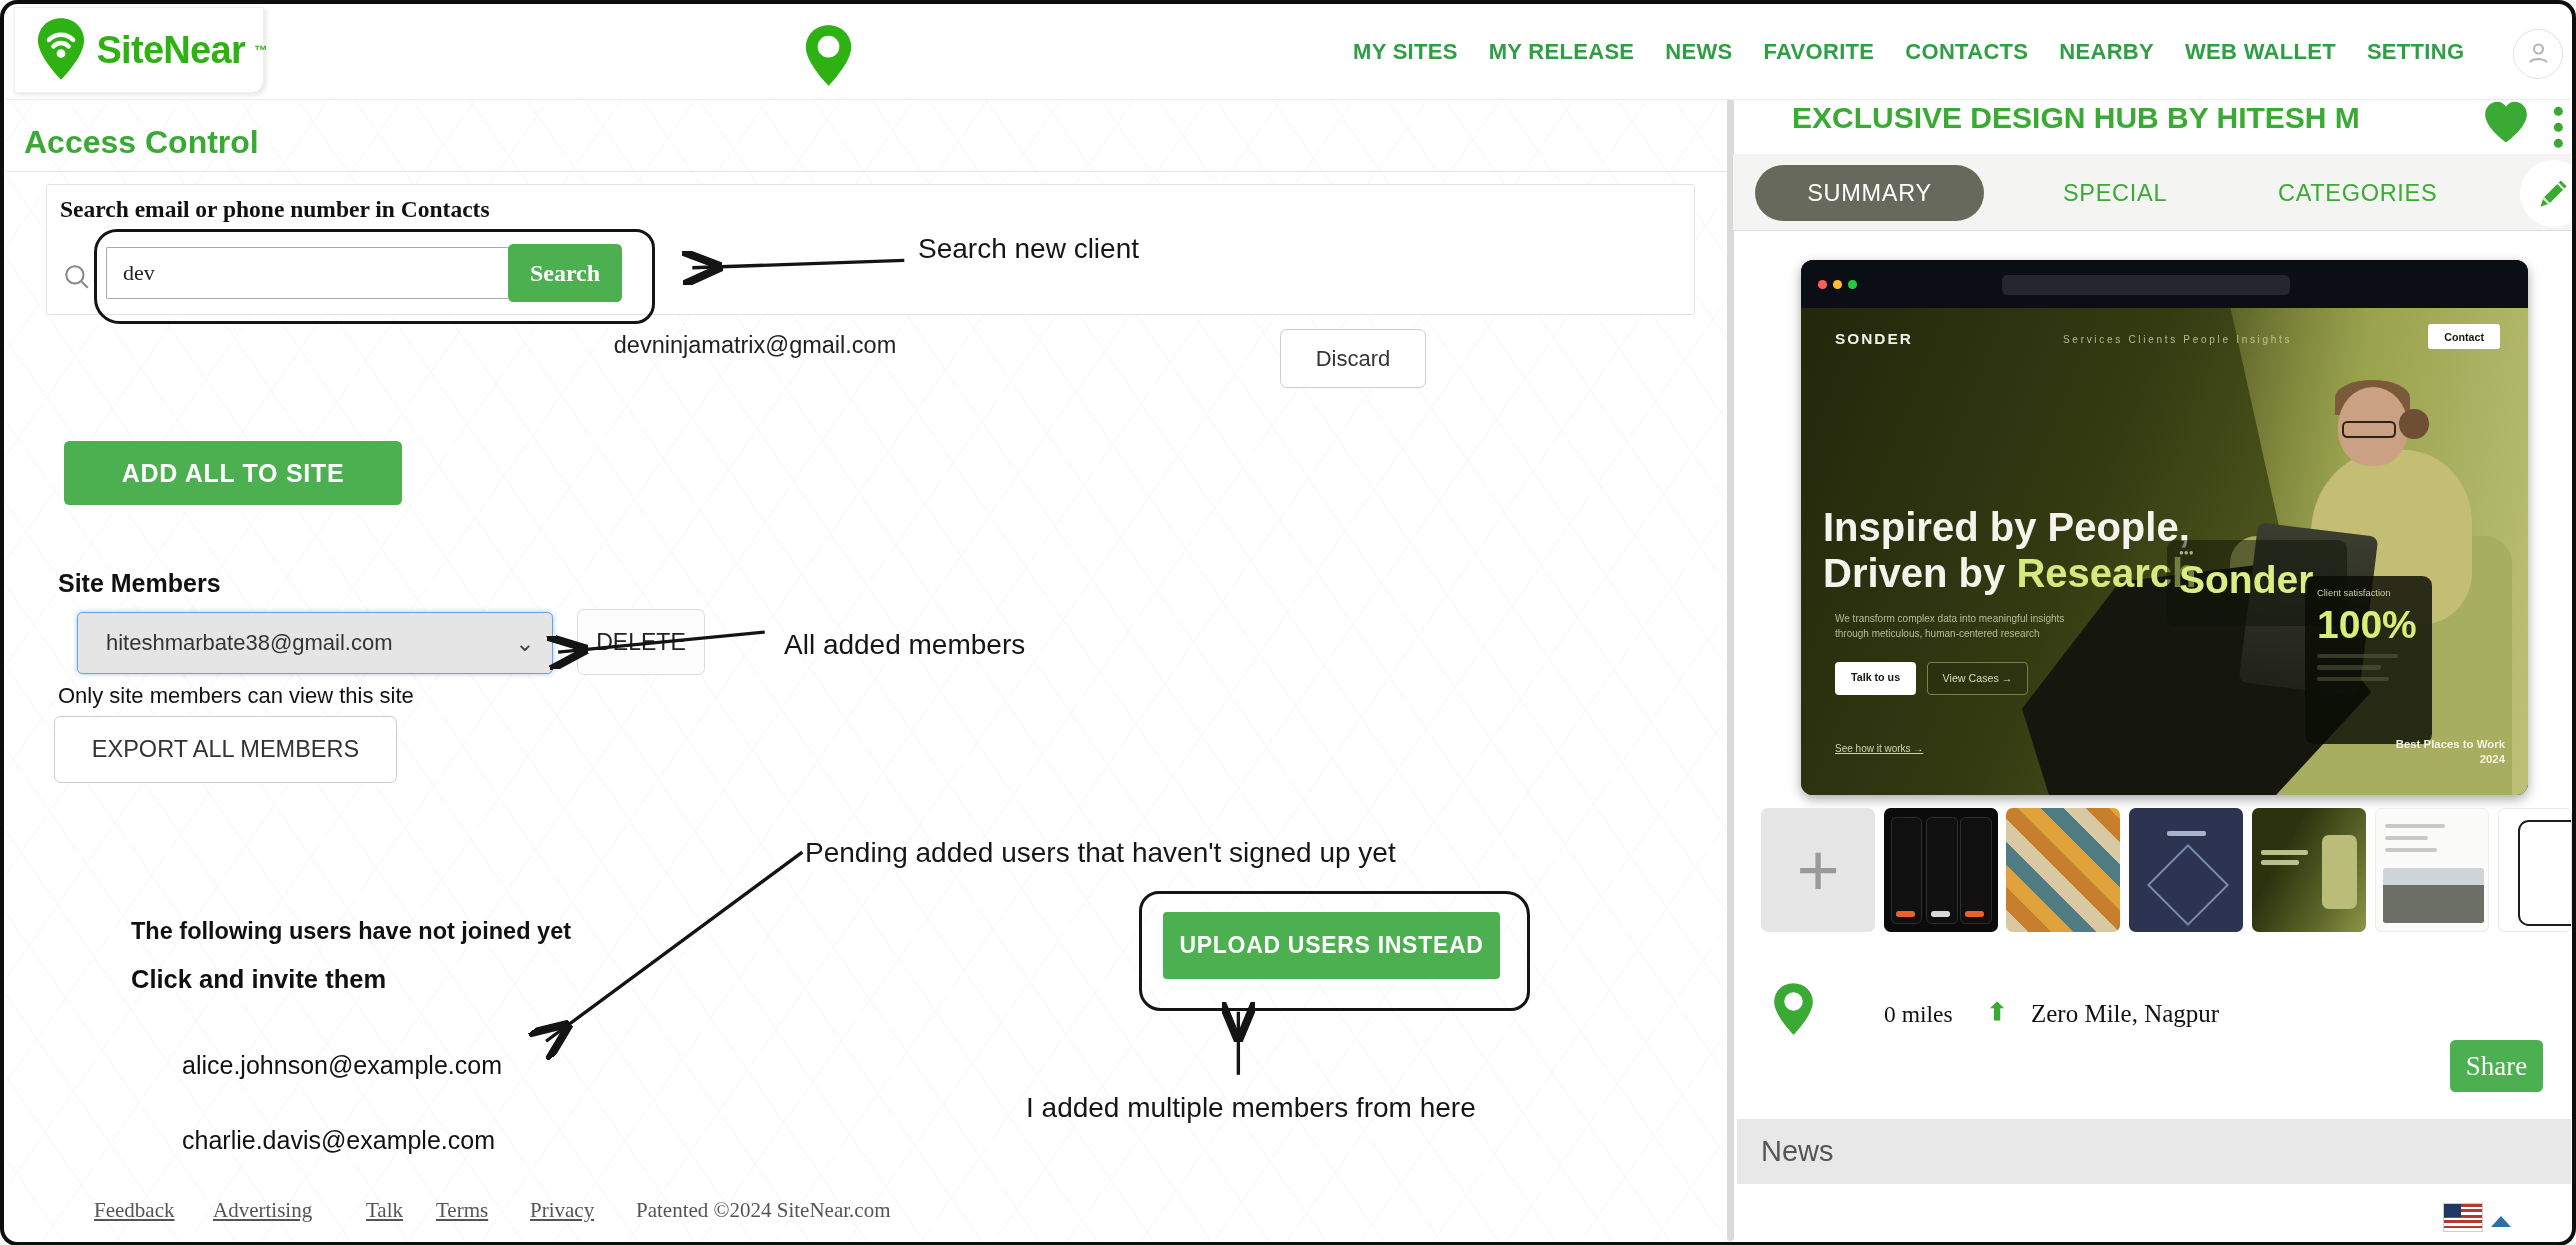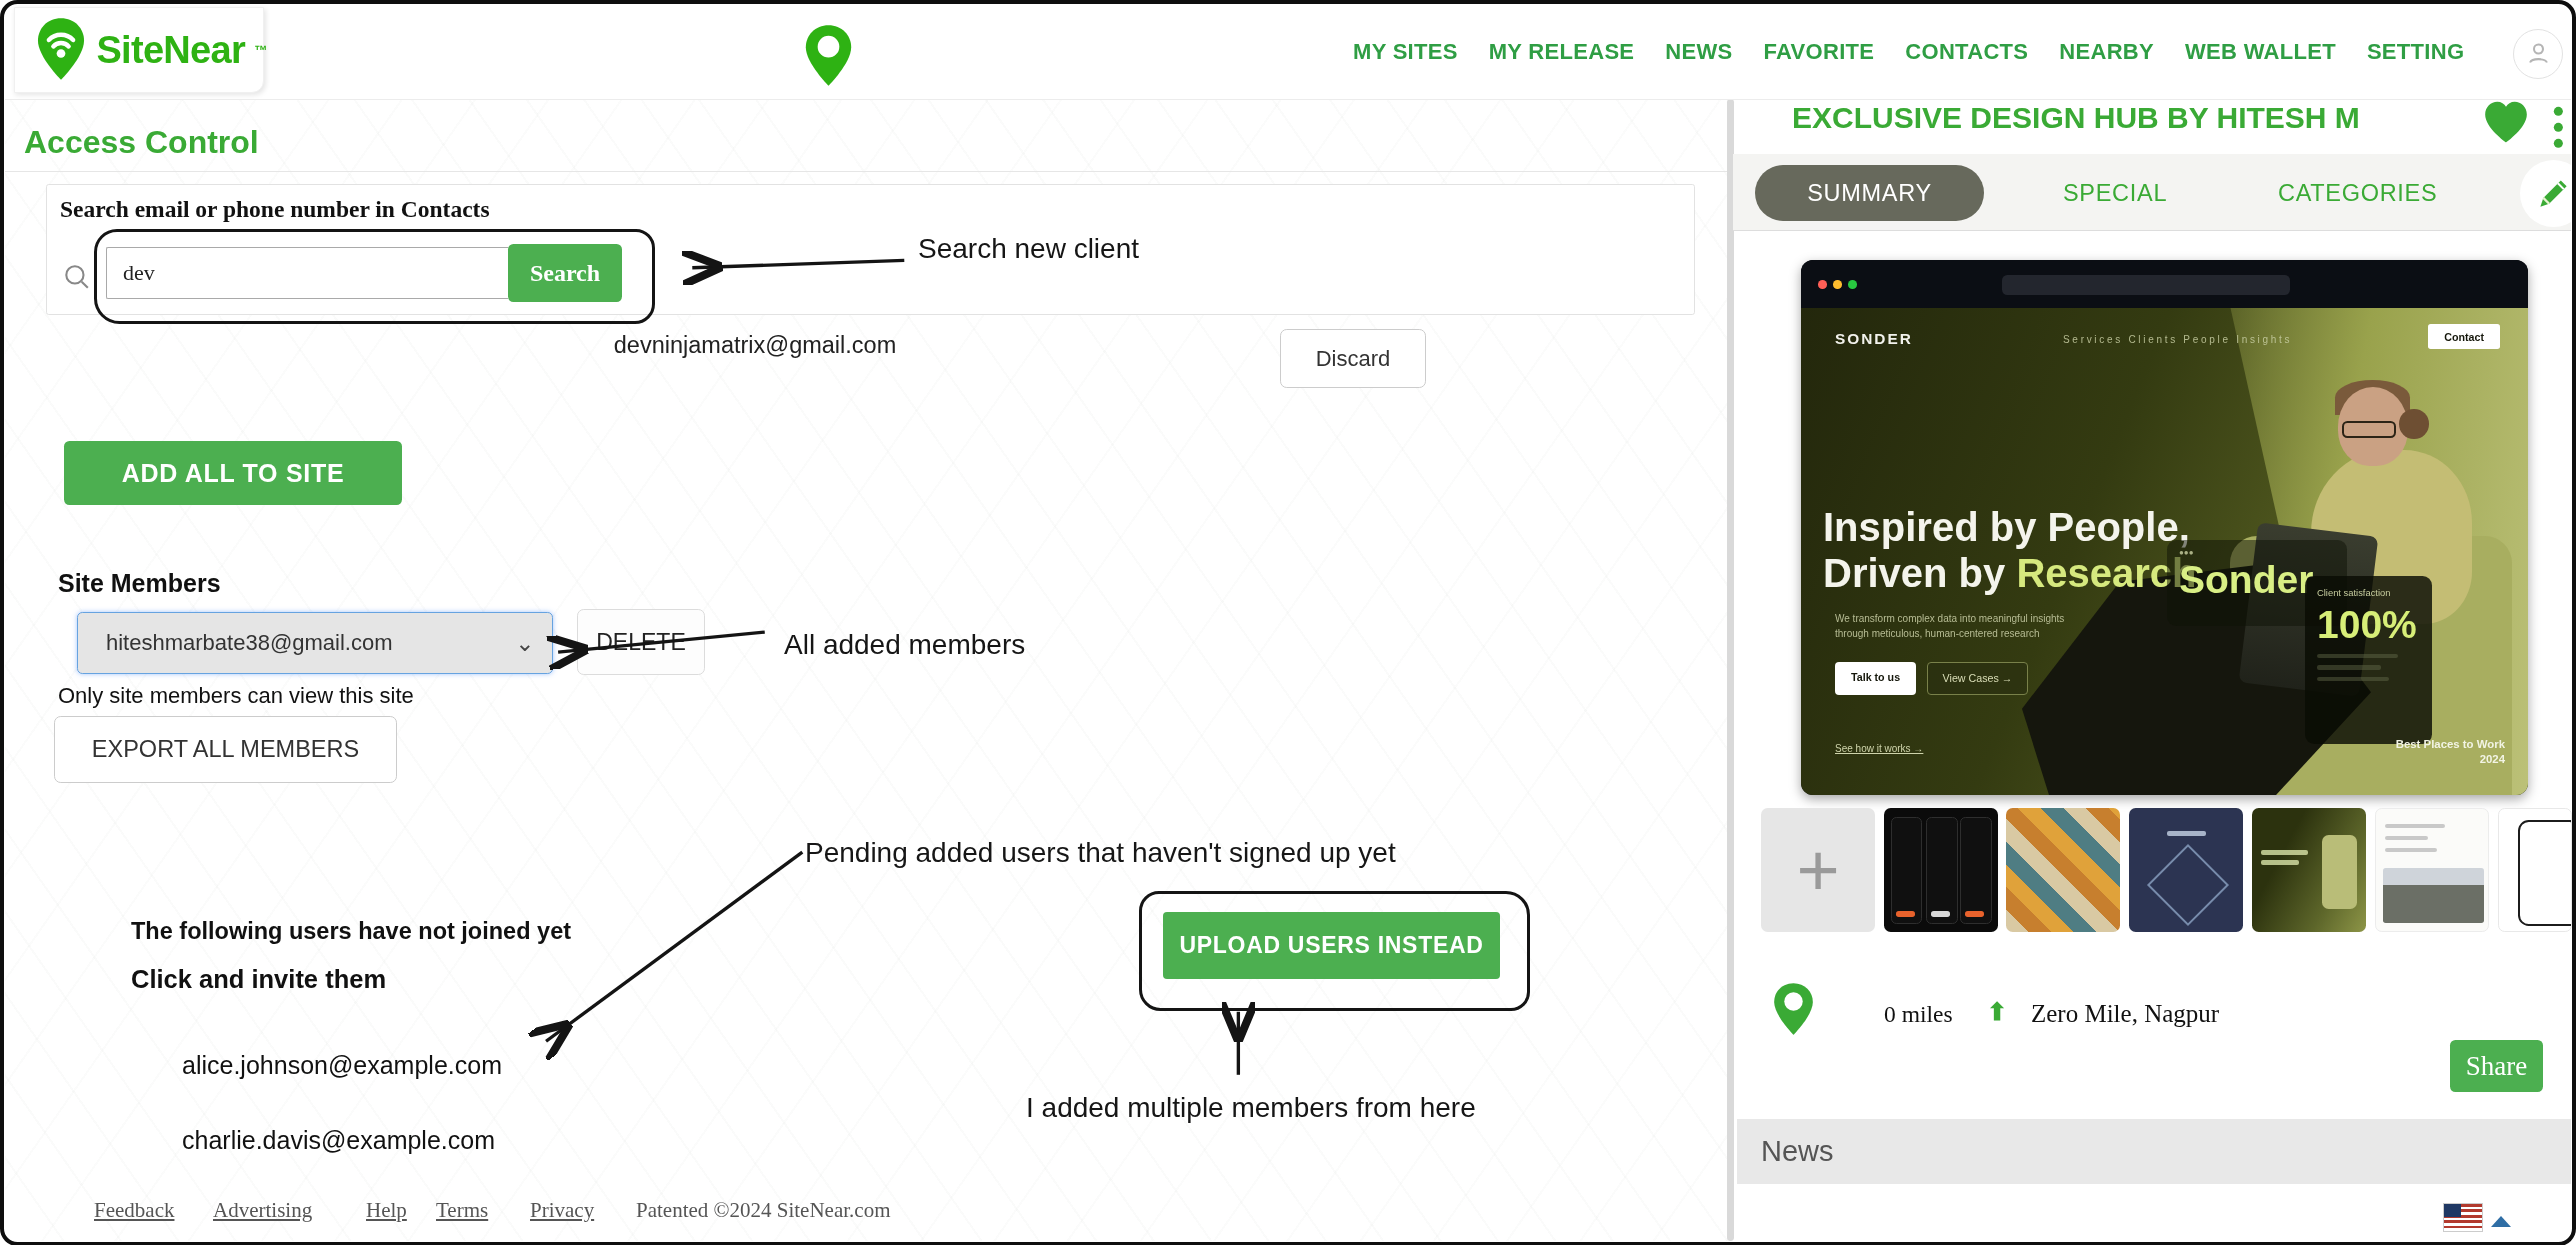--- a/index.html
+++ b/index.html
@@ -243,21 +243,21 @@
   <div class="pend2">Click and invite them</div>
   <div class="pmail" style="top:1051px;">alice.johnson@example.com</div>
   <div class="pmail" style="top:1126px;">charlie.davis@example.com</div>
 
   <button class="upload-btn">UPLOAD USERS INSTEAD</button>
   <div class="sketch sk-upload"></div>
   <div class="anno" style="left:1026px;top:1092px;">I added multiple members from here</div>
 
   <a href="#" class="foot" style="left:94px;">Feedback</a>
   <a href="#" class="foot" style="left:213px;">Advertising</a>
-  <a href="#" class="foot" style="left:366px;">Help</a>
+  <a href="#" class="foot" style="left:366px;">Talk</a>
   <a href="#" class="foot" style="left:436px;">Terms</a>
   <a href="#" class="foot" style="left:530px;">Privacy</a>
   <span class="foot" style="left:636px;">Patented ©2024 SiteNear.com</span>
 
   <div class="rp-title">EXCLUSIVE DESIGN HUB BY HITESH M</div>
   <span class="abs" style="left:2481px;top:98px;z-index:8;">
     <svg width="50" height="47" viewBox="0 0 24 22">
         <path d="M12 21S2 14 2 7.6C2 4 4.8 1.5 7.8 1.5c1.9 0 3.4 1 4.2 2.4.8-1.4 2.3-2.4 4.2-2.4 3 0 5.8 2.5 5.8 6.1C22 14 12 21 12 21z" fill="#3aaa35"></path>
       </svg>
   </span>

